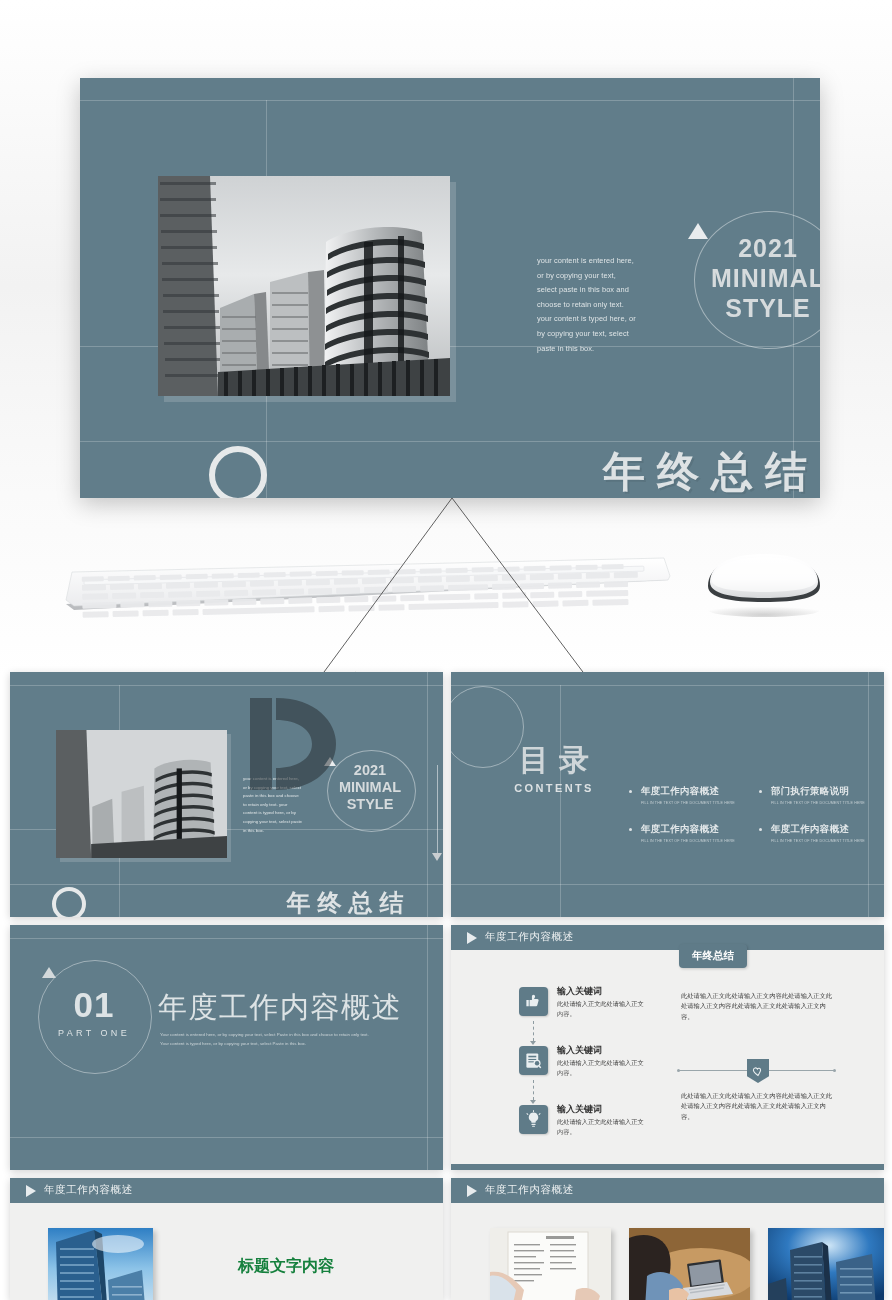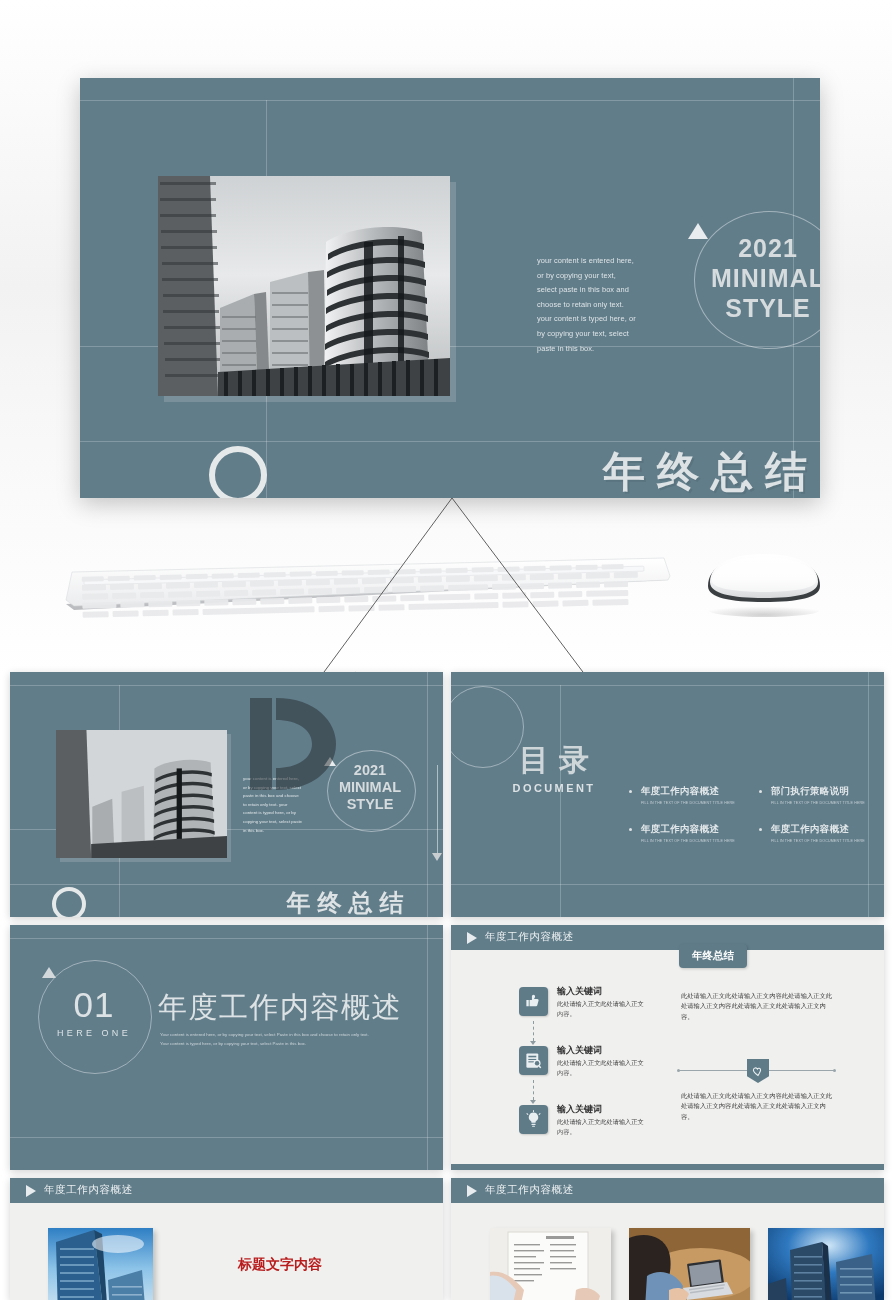--- a/index.html
+++ b/index.html
@@ -102,21 +102,21 @@
   .c-circle{position:absolute;left:-9px;top:14px;width:80px;height:80px;border:1px solid rgba(255,255,255,.4);border-radius:50%;}
   .c-grid{position:absolute;left:190px;top:113px;width:232px;}
   .c-item{position:absolute;width:108px;}
   .c-dot{position:absolute;left:-12px;top:5px;width:3px;height:3px;background:#dfe4e6;border-radius:50%;}
   .c-t{color:#e3e8ea;font-weight:bold;font-size:9.4px;letter-spacing:.4px;font-family:"DejaVu Sans",sans-serif;white-space:nowrap;}
   .c-s{color:#c6d0d4;font-size:3.6px;letter-spacing:.15px;margin-top:3px;white-space:nowrap;}
 
   
   .p-circle{position:absolute;left:28px;top:35px;width:112px;height:112px;border:1px solid rgba(255,255,255,.4);border-radius:50%;}
   .p-tri{position:absolute;left:32px;top:42px;width:0;height:0;border-left:7px solid transparent;border-right:7px solid transparent;border-bottom:11px solid #d3d9db;}
-  .p-num{position:absolute;left:28px;top:60px;width:112px;text-align:center;color:#dde3e5;font-weight:normal;font-size:35px;letter-spacing:1px;}
+  .p-num{position:absolute;left:28px;top:60px;width:112px;text-align:center;color:#dde3e5;font-weight:bold;font-size:35px;letter-spacing:1px;}
   .p-sub{position:absolute;left:28px;top:103px;width:112px;text-align:center;color:#dde3e5;font-size:9px;letter-spacing:3.4px;}
   .p-title{position:absolute;left:148px;top:63px;color:#dde3e5;font-size:29px;letter-spacing:1.5px;font-family:"DejaVu Sans",sans-serif;}
   .p-body{position:absolute;left:150px;top:106px;width:262px;color:#cdd6d9;font-size:4.4px;line-height:8.6px;}
 
   
   .cs{position:absolute;inset:0;background:#f0f0ef;}
   .cs-head{position:absolute;left:0;top:0;right:0;height:25px;background:#617d8a;}
   .cs-head-ar{position:absolute;left:16px;top:7px;width:0;height:0;border-top:6px solid transparent;border-bottom:6px solid transparent;border-left:10px solid #e8ecee;}
   .cs-head-t{position:absolute;left:34px;top:5px;color:#eef1f2;font-size:10.5px;letter-spacing:.6px;font-family:"DejaVu Sans",sans-serif;}
   .cs-foot{position:absolute;left:0;bottom:0;right:0;height:6px;background:#617d8a;}
@@ -130,21 +130,21 @@
   .idash{position:absolute;width:1px;border-left:1px dashed #8d9ba1;}
   .idasharr{position:absolute;width:0;height:0;border-left:3px solid transparent;border-right:3px solid transparent;border-top:4px solid #8d9ba1;}
   .tagbox{position:absolute;left:228px;top:19px;padding:5px 13px;background:#5f7b88;border-radius:4px;color:#fff;font-weight:bold;font-size:10.5px;font-family:"DejaVu Sans",sans-serif;box-shadow:1px 1px 3px rgba(0,0,0,.18);}
   .ptxt{position:absolute;color:#3b3b3b;font-size:6.3px;line-height:10.4px;width:152px;font-family:"DejaVu Sans",sans-serif;}
   .divline{position:absolute;height:1px;background:#9aa6ab;}
   .divdot{position:absolute;width:3px;height:3px;border-radius:50%;background:#9aa6ab;}
   .divbadge{position:absolute;width:22px;height:24px;background:#5f7b88;}
 
   
   .t5img{position:absolute;left:38px;top:50px;width:105px;height:90px;box-shadow:3px 3px 5px rgba(0,0,0,.2);overflow:hidden;}
-  .t5title{position:absolute;left:228px;top:78px;color:#b91c1c;font-weight:bold;font-size:14px;font-family:"DejaVu Sans",sans-serif;}
+  .t5title{position:absolute;left:228px;top:78px;color:#15803d;font-weight:bold;font-size:16px;font-family:"DejaVu Sans",sans-serif;}
 
   
   .t6img{position:absolute;top:50px;width:121px;height:80px;box-shadow:3px 3px 5px rgba(0,0,0,.2);overflow:hidden;}
 
   
   .wm{position:absolute;left:224px;top:694px;width:430px;height:120px;pointer-events:none;}
   .wm-cn{position:absolute;left:76px;top:0px;font-size:62px;font-weight:bold;color:rgba(35,42,46,.52);letter-spacing:4px;font-family:"DejaVu Sans",sans-serif;}
   .wm-en{position:absolute;left:0px;top:72px;font-size:27px;color:rgba(45,52,56,.42);letter-spacing:2px;font-family:"DejaVu Sans",sans-serif;}
   .wm-logo{position:absolute;left:8px;top:-2px;}
 </style>
@@ -468,21 +468,21 @@
 
   <div class="thumb t2">
     <div class="slide-bg">
       <div class="gline h" style="left:0;top:13px;width:433px;"></div>
       <div class="gline h" style="left:0;top:212px;width:433px;"></div>
       <div class="gline v" style="left:109px;top:13px;height:232px;"></div>
       <div class="gline v" style="left:417px;top:0;height:245px;"></div>
 
       <div class="c-circle"></div>
       <div class="c-big">目录</div>
-      <div class="c-en">DOCUMENT</div>
+      <div class="c-en">CONTENTS</div>
 
       <div class="c-grid">
         <div class="c-item" style="left:0;top:0;">
           <span class="c-dot"></span>
           <div class="c-t">年度工作内容概述</div>
           <div class="c-s">FILL IN THE TEXT OF THE DOCUMENT TITLE HERE</div>
         </div>
         <div class="c-item" style="left:130px;top:0;">
           <span class="c-dot"></span>
           <div class="c-t">部门执行策略说明</div>
@@ -504,21 +504,21 @@
 
   <div class="thumb t3">
     <div class="slide-bg">
       <div class="gline h" style="left:0;top:13px;width:433px;"></div>
       <div class="gline h" style="left:0;top:212px;width:433px;"></div>
       <div class="gline v" style="left:417px;top:0;height:245px;"></div>
 
       <div class="p-circle"></div>
       <div class="p-tri"></div>
       <div class="p-num">01</div>
-      <div class="p-sub">HERE ONE</div>
+      <div class="p-sub">PART ONE</div>
       <div class="p-title">年度工作内容概述</div>
       <div class="p-body">
         <div>Your content is entered here, or by copying your text, select Paste in this box and choose to retain only text.</div>
         <div>Your content is typed here, or by copying your text, select Paste in this box.</div>
       </div>
     </div>
   </div>
 
   <div class="thumb t4">
     <div class="cs">

